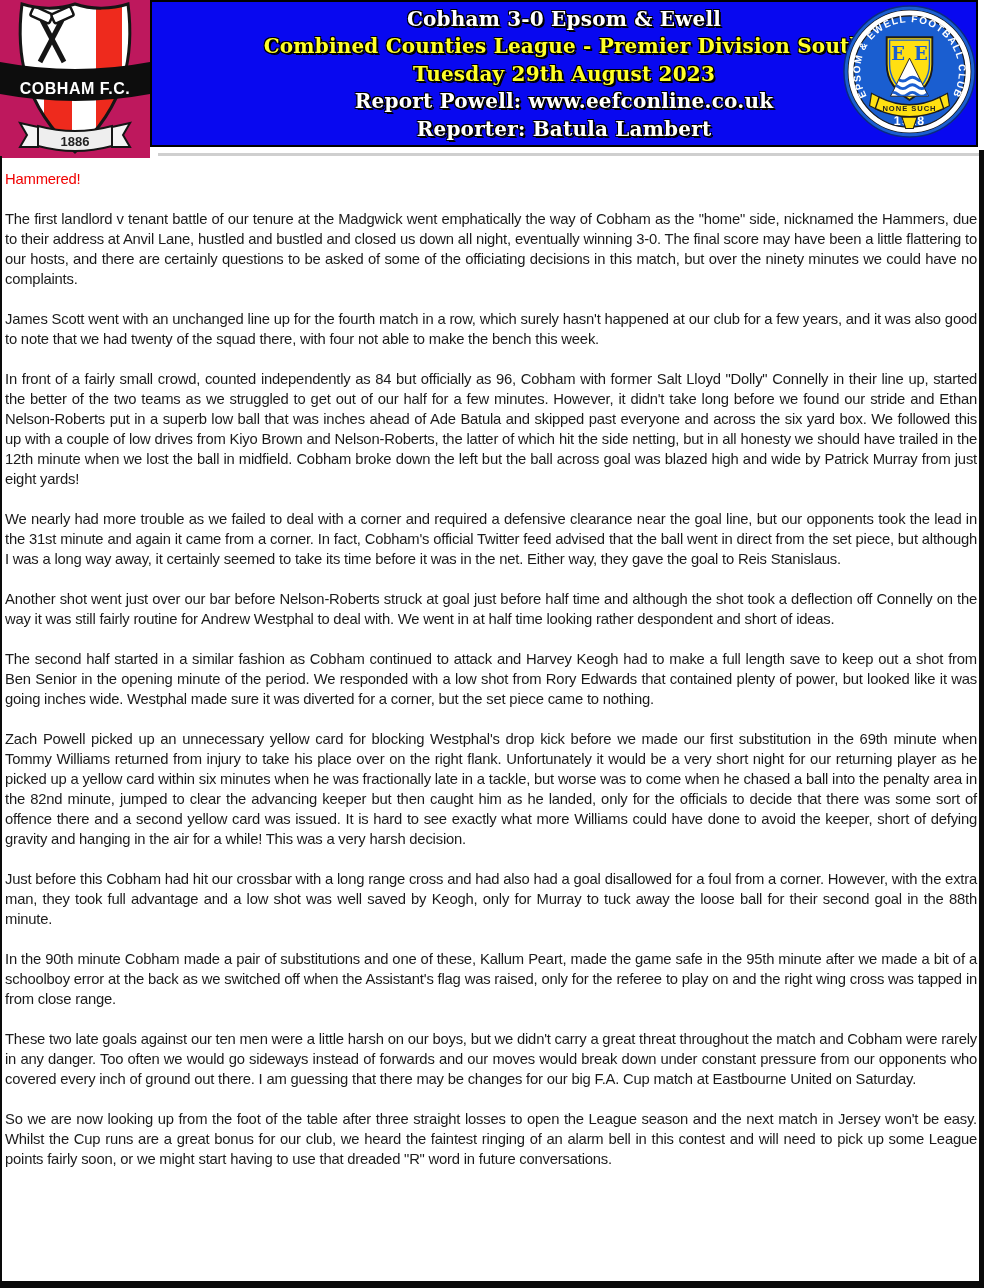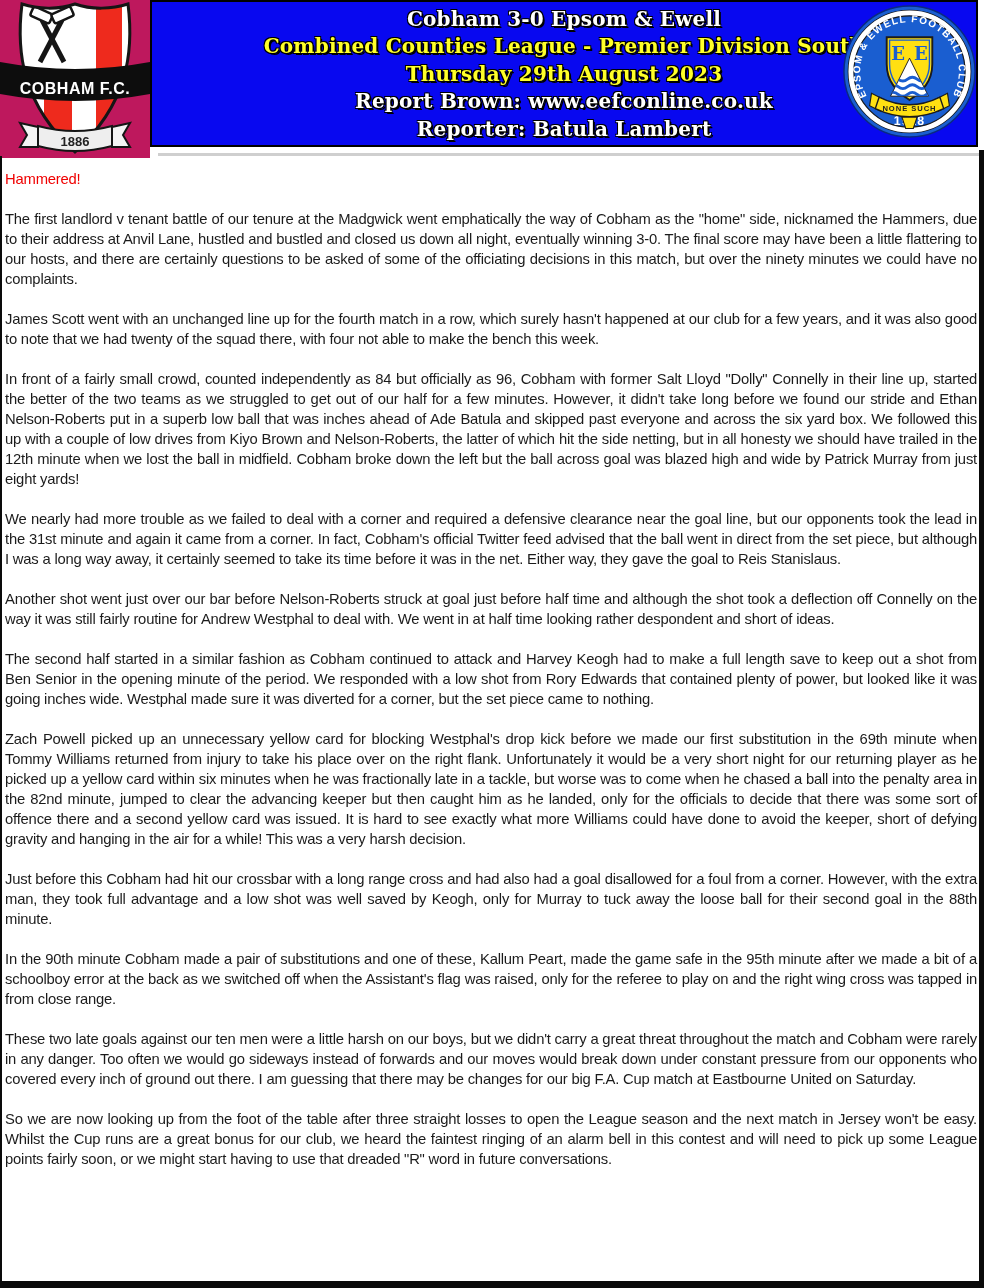--- a/index.html
+++ b/index.html
@@ -81,22 +81,22 @@
         <path d="M38 127 L20 123 L27 135 L20 147 L38 147 Z" fill="#f4f4f4" stroke="#151515" stroke-width="2"></path>
         <path d="M112 127 L130 123 L123 135 L130 147 L112 147 Z" fill="#f4f4f4" stroke="#151515" stroke-width="2"></path>
         <path d="M38 126 Q75 136 112 126 L112 146 Q75 156 38 146 Z" fill="#eeeeee" stroke="#151515" stroke-width="2"></path>
         <text x="75" y="146" text-anchor="middle" font-family="Liberation Sans, sans-serif" font-size="13" font-weight="bold" fill="#222222">1886</text>
       </svg>
     </div>
 
     <div class="banner">
       <div class="banner-line c-white">Cobham 3-0 Epsom &amp; Ewell</div>
       <div class="banner-line c-yellow">Combined Counties League - Premier Division South</div>
-      <div class="banner-line c-yellow">Thursday 29th August 2023</div>
-      <div class="banner-line c-white">Report Brown: www.eefconline.co.uk</div>
+      <div class="banner-line c-yellow">Tuesday 29th August 2023</div>
+      <div class="banner-line c-white">Report Powell: www.eefconline.co.uk</div>
       <div class="banner-line c-white">Reporter: Batula Lambert</div>
     </div>
 
     <svg class="ee-badge" viewBox="0 0 140 140">
       <defs>
         <path id="eeArc" d="M 25 96 A 52 52 0 1 1 115 96" fill="none"></path>
         <clipPath id="triClip">
             <path d="M70 56 L90 96 L50 96 Z"></path>
           </clipPath>
       </defs>

